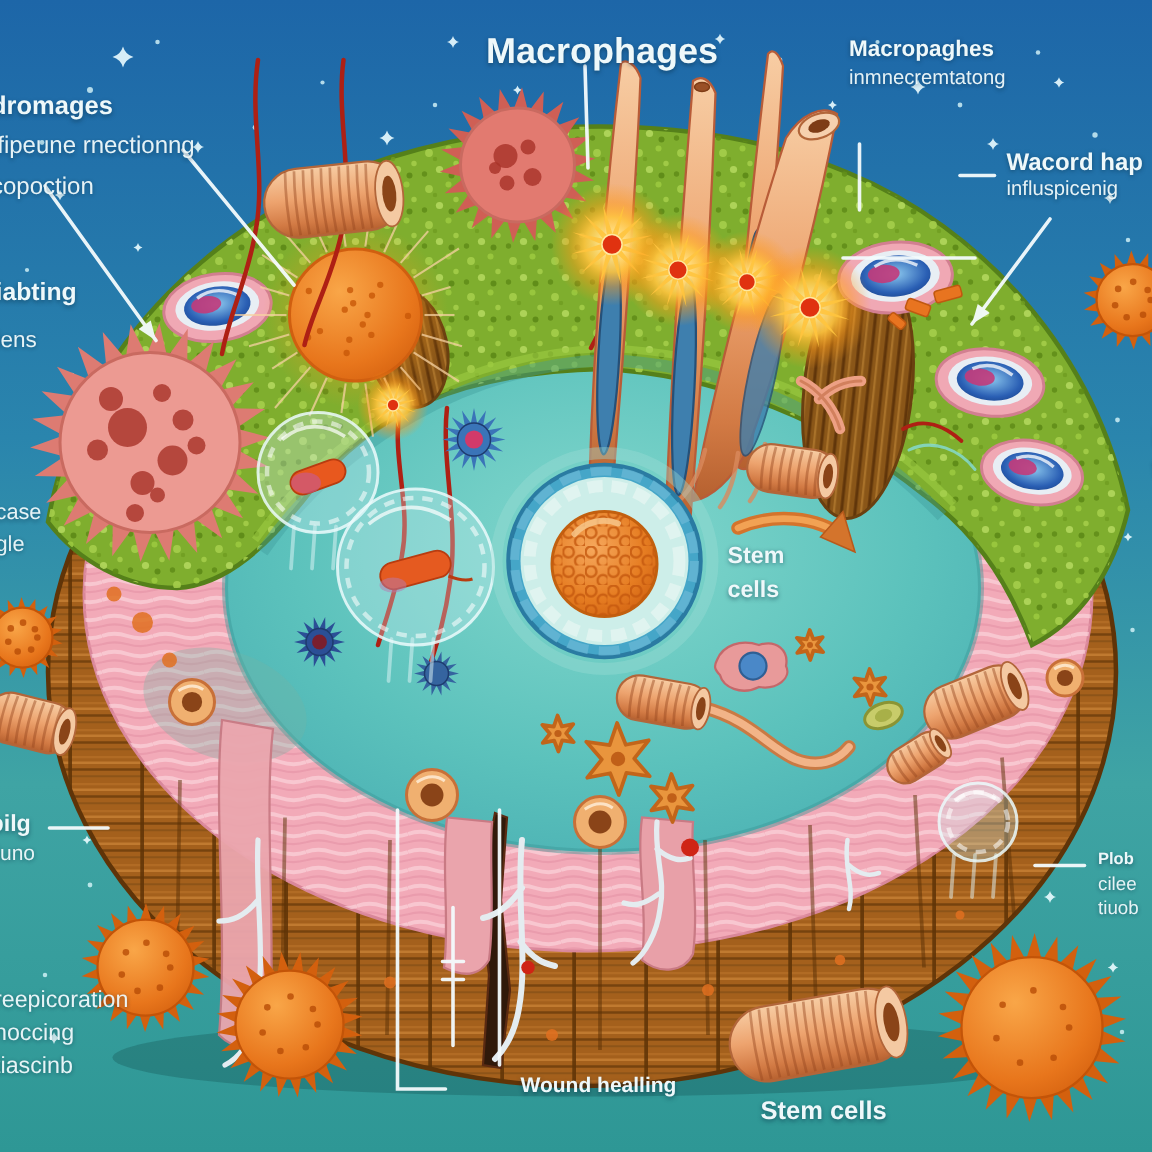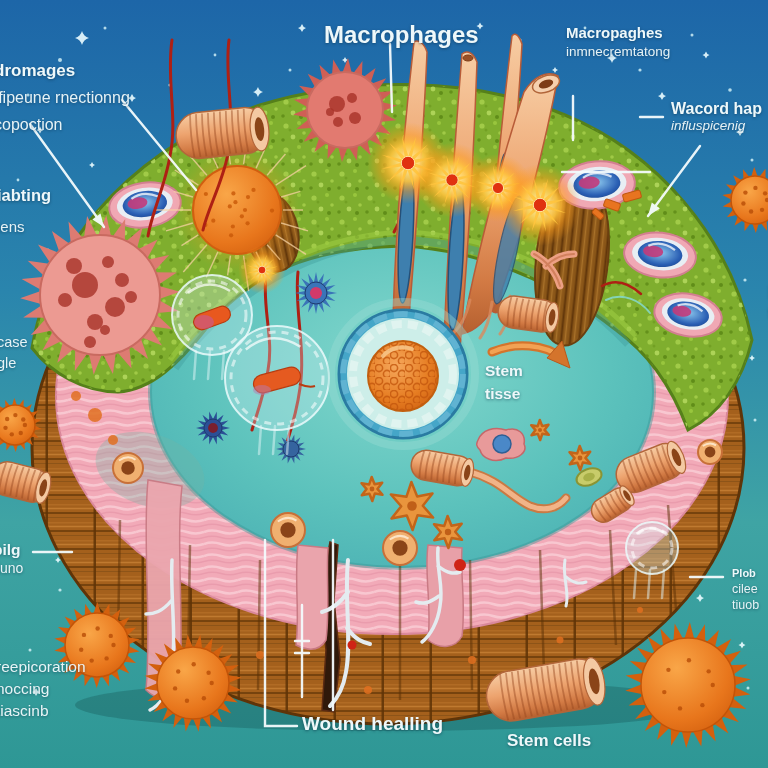--- a/index.html
+++ b/index.html
@@ -9,30 +9,30 @@
   .lbl{position:absolute;color:#eef8fa;text-shadow:0 1px 3px rgba(8,42,64,.5);
        white-space:nowrap;z-index:5;}
   .lbl .h{font-weight:700;display:block;}
   .lbl .s{font-weight:400;display:block;opacity:.96;}
   #lbl-top-left{left:-6px;top:57px;line-height:27px;}
   #lbl-top-left .h{font-size:17px;}  #lbl-top-left .s{font-size:16px;}
   #lbl-top-center{left:324px;top:21px;font-size:24px;}
   #lbl-top-right{left:566px;top:23px;line-height:19px;}
   #lbl-top-right .h{font-size:15px;} #lbl-top-right .s{font-size:13.5px;}
   #lbl-right-upper{left:671px;top:100px;line-height:17px;}
-  #lbl-right-upper .h{font-size:16px;} #lbl-right-upper .s{font-size:13.5px;font-style:italic;}
+  #lbl-right-upper .h{font-size:16px;} #lbl-right-upper .s{font-size:13.5px;}
   #lbl-left-upper{left:-3px;top:185px;line-height:20px;}
   #lbl-left-upper .h{font-size:16.5px;} #lbl-left-upper .s{font-size:15px;margin-top:12px;}
   #lbl-left-mid{left:-3px;top:332px;font-size:14.5px;line-height:21px;}
   #lbl-left-lower{left:-7px;top:540px;line-height:19px;}
   #lbl-left-lower .h{font-size:15.5px;} #lbl-left-lower .s{font-size:14px;}
   #lbl-bottom-left{left:-4px;top:656px;font-size:15.5px;line-height:22px;}
   #lbl-center-stem{left:485px;top:359px;font-size:15.5px;font-weight:700;line-height:23px;}
   #lbl-bottom-center{left:302px;top:712px;line-height:23px;}
-  #lbl-bottom-center .h{font-size:19px;} #lbl-bottom-center .s{font-size:15.5px;}
+  #lbl-bottom-center .h{font-size:14px;margin-left:45px;} #lbl-bottom-center .s{font-size:15.5px;}
   #lbl-bottom-right{left:507px;top:731px;font-size:17px;font-weight:700;}
   #lbl-right-mid{left:768px;top:281px;font-size:19px;line-height:21px;}
   #lbl-right-lower{left:732px;top:565px;line-height:16px;}
   #lbl-right-lower .h{font-size:11px;} #lbl-right-lower .s{font-size:12.5px;}
 </style>
 </head>
 <body>
 
 <div class="canvas">
 <svg viewBox="0 0 768 768" width="768" height="768">
@@ -701,21 +701,21 @@
   <span class="h">bilg</span>
   <span class="s">tiuno</span>
 </div>
 <div class="lbl" id="lbl-bottom-left">
   <span class="s">reepicoration</span>
   <span class="s">noccing</span>
   <span class="s">tiascinb</span>
 </div>
 <div class="lbl" id="lbl-center-stem">
   <span>Stem</span>
-  <span style="display:block">tisse</span>
+  <span style="display:block">cells</span>
 </div>
 <div class="lbl" id="lbl-bottom-center">
   <span class="h">Wound healling</span>
 </div>
 <div class="lbl" id="lbl-bottom-right">
   <span>Stem cells</span>
 </div>
 <div class="lbl" id="lbl-right-mid">
   <span class="s">Hi</span>
   <span class="s">tre</span>

